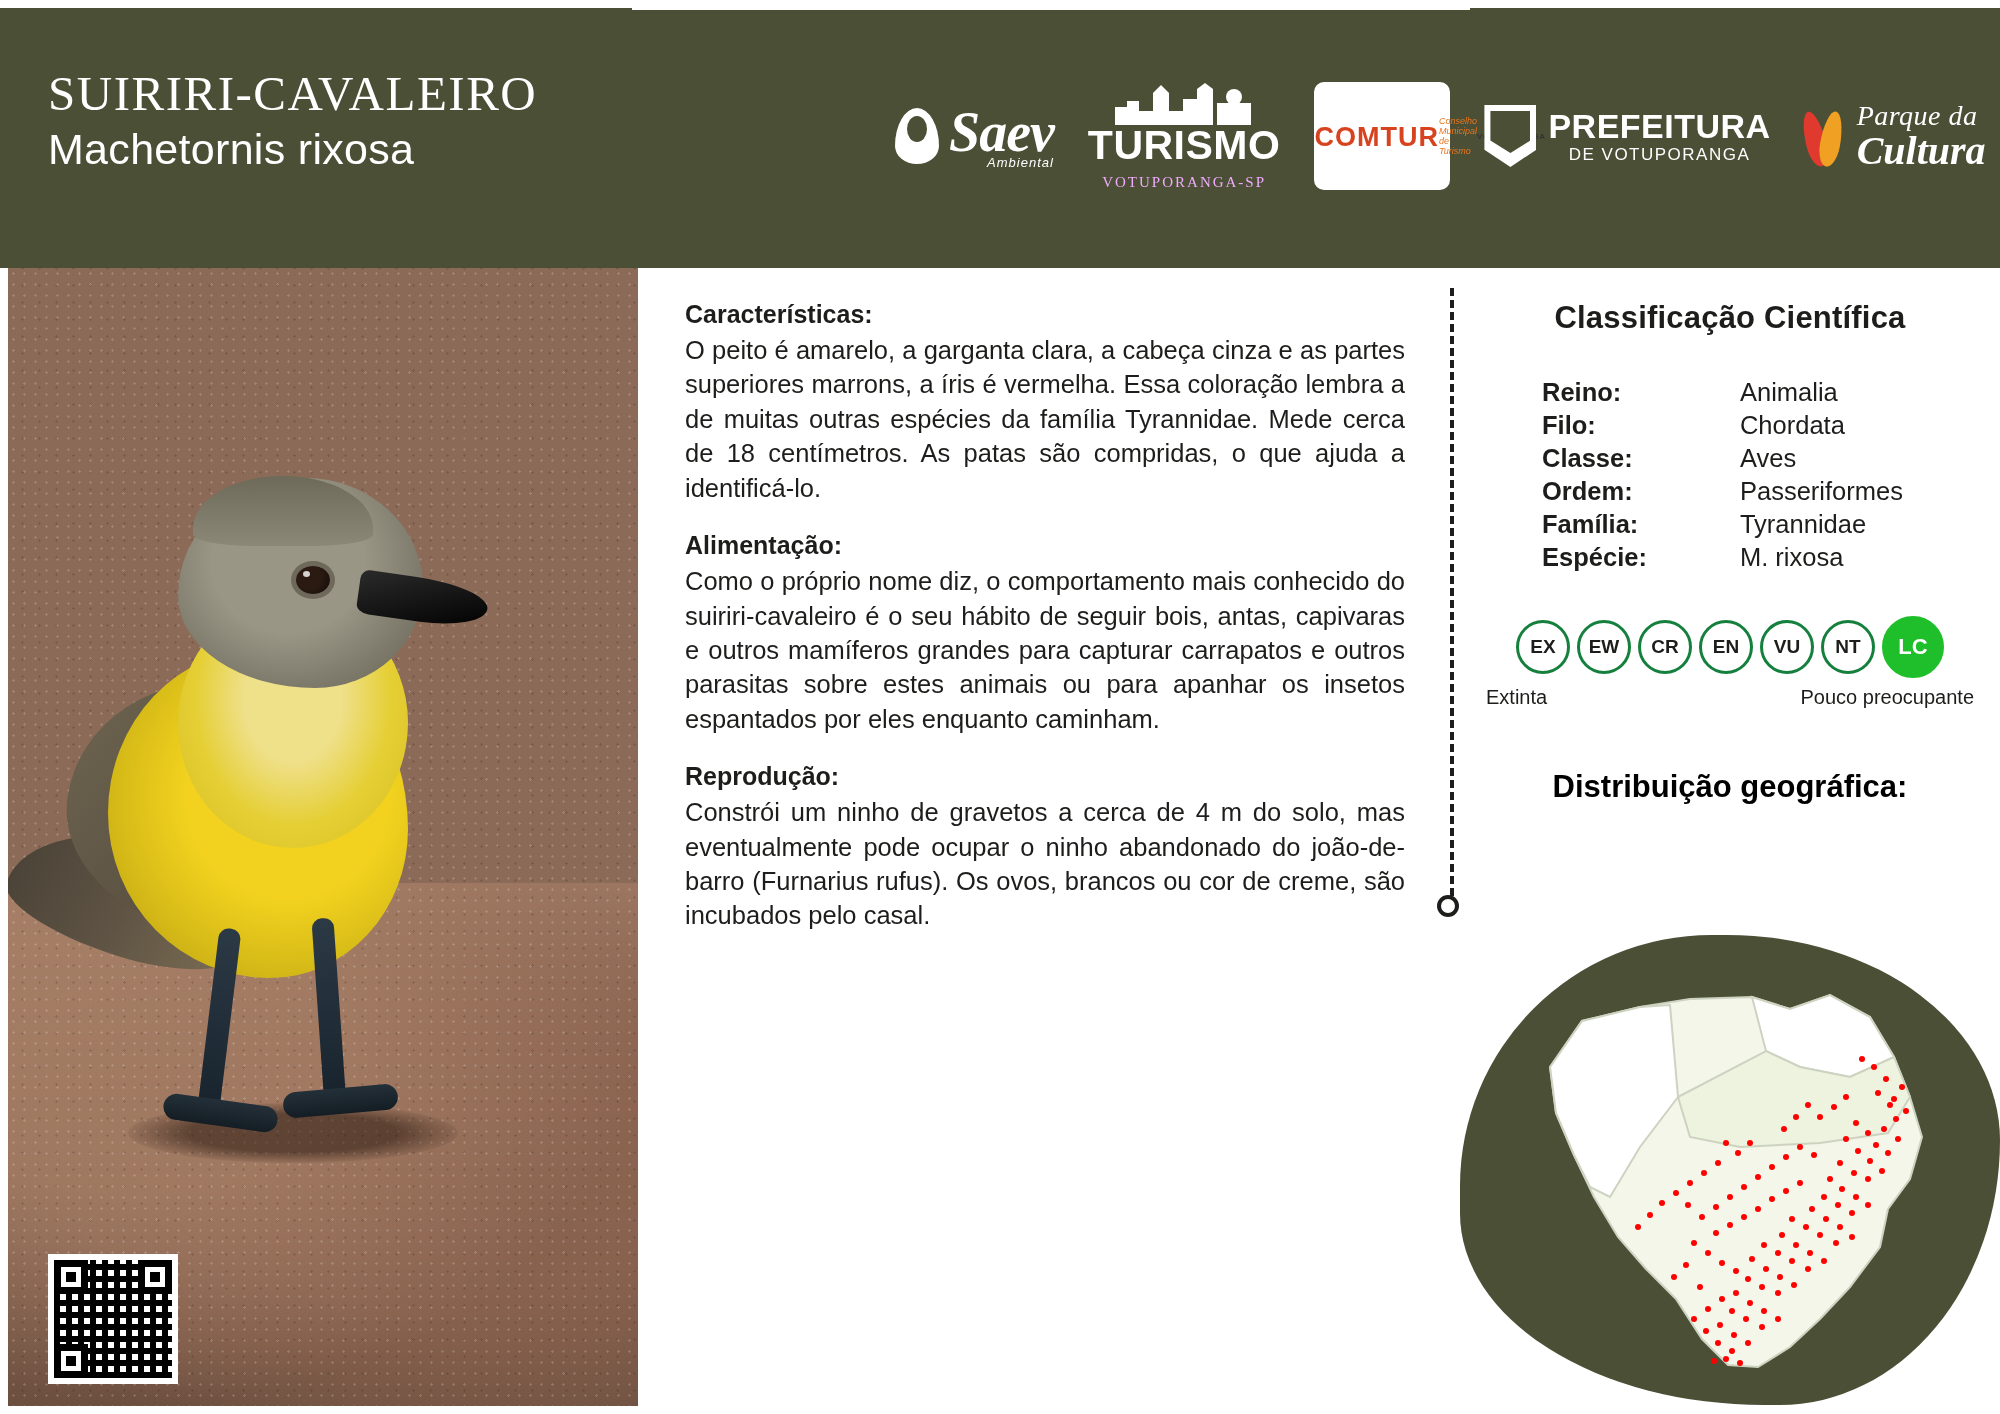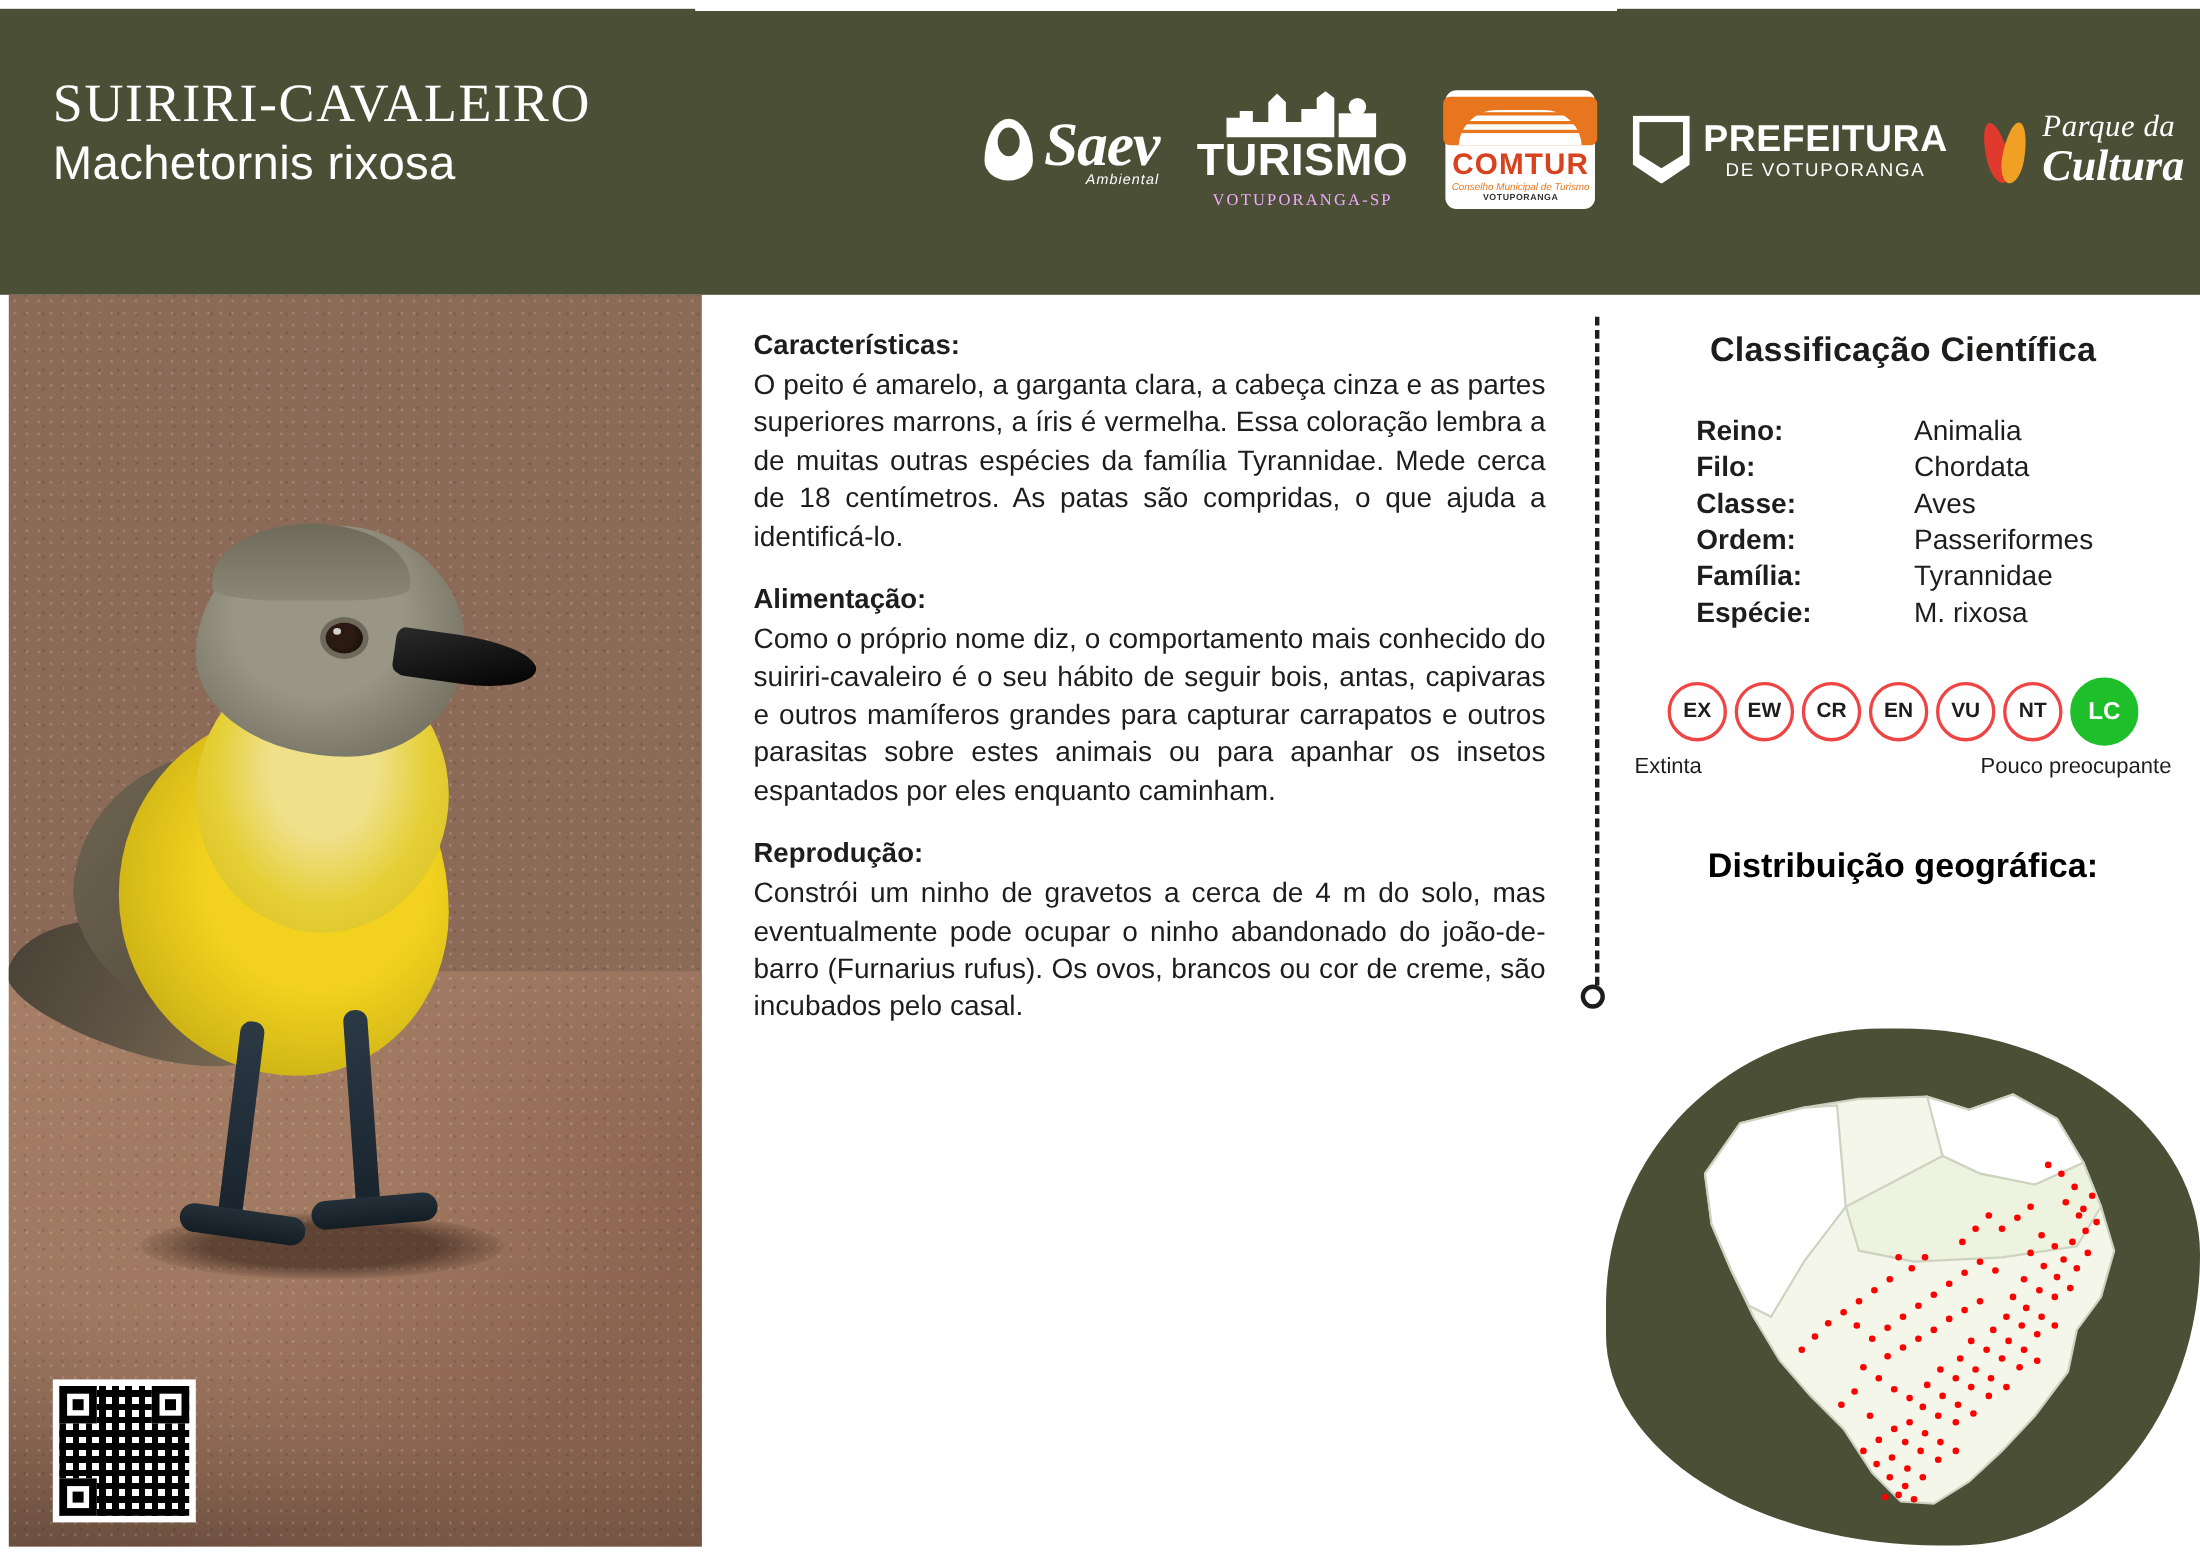--- a/index.html
+++ b/index.html
@@ -99,21 +99,21 @@
     letter-spacing: 0.5px; line-height: 1;
   }
   .turismo-sub {
     color: #f0abfc; font-size: 15px; letter-spacing: 2px; margin-top: 8px; font-family: Liberation Serif, serif;
   }
 
   .logo-comtur {
     background: #ffffff;
     border-radius: 10px;
     width: 136px; height: 108px;
-    flex-direction: column;
+    flex-direction: row;
     justify-content: space-between;
     align-items: center;
     padding: 6px 0;
   }
   .comtur-ico {
     width: 140px; height: 46px;
     background: #e8761e;
     border-radius: 6px;
     position: relative;
     overflow: hidden;
@@ -363,21 +363,21 @@
   .iucn {
     margin: 44px 0 0 0;
     display: flex;
     justify-content: center;
     align-items: center;
     gap: 7px;
   }
   .iucn .cat {
     width: 54px; height: 54px;
     border-radius: 50%;
-    border: 3px solid #ef4444;
+    border: 3px solid #15803d;
     display: flex; align-items: center; justify-content: center;
     font-size: 19px; font-weight: 700; color: #1d1d1b;
     background: #ffffff;
   }
   .iucn .cat.active {
     background: #1fbf2b;
     border-color: #1fbf2b;
     color: #ffffff;
     width: 62px; height: 62px;
     font-size: 22px;

